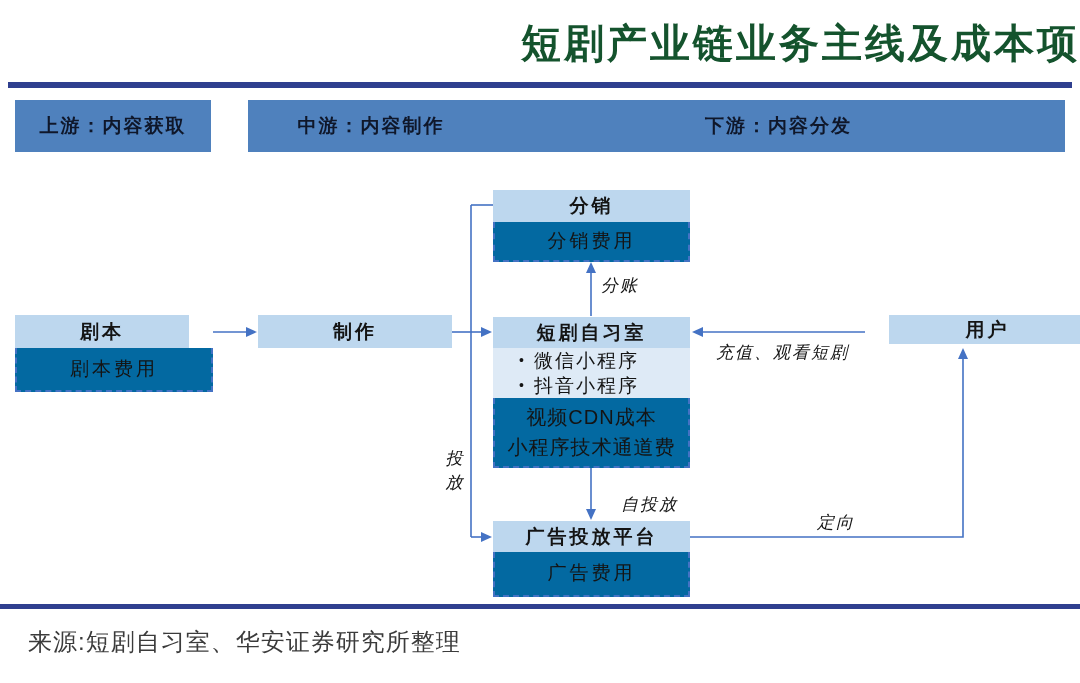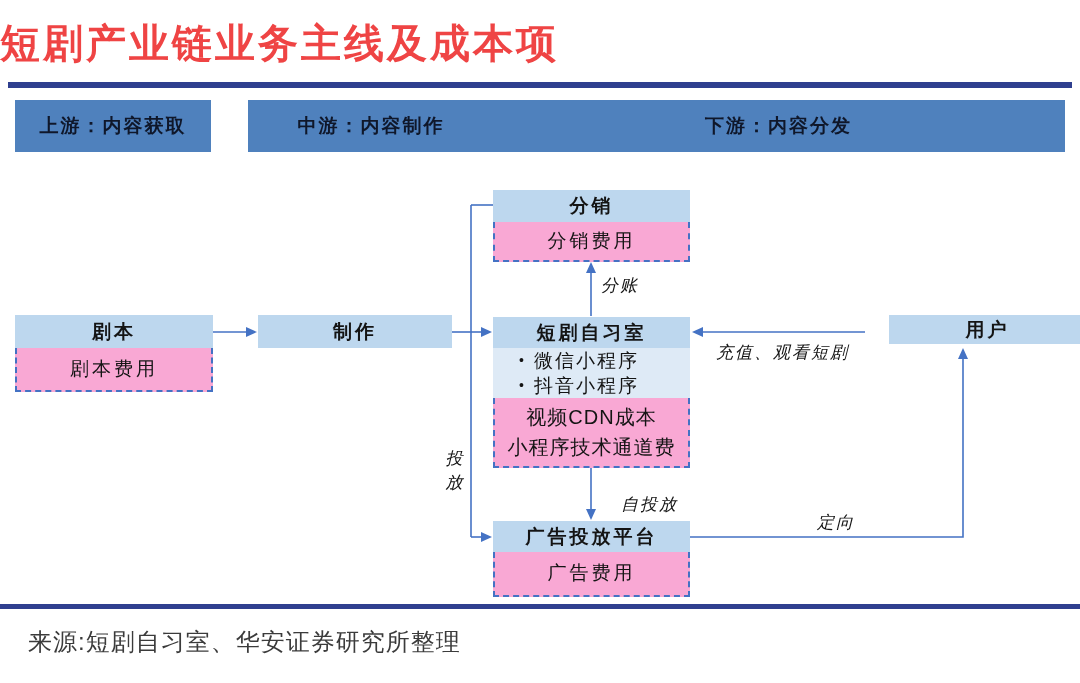--- a/index.html
+++ b/index.html
@@ -8,25 +8,25 @@
     position: relative;
     width: 1080px;
     height: 683px;
     background: #ffffff;
     font-family: "Liberation Sans", "DejaVu Sans", sans-serif;
     overflow: hidden;
   }
   .title {
     position: absolute;
     left: 0; top: 16px; width: 100%;
-    text-align: left;
+    text-align: right;
     font-size: 40px;
     font-weight: bold;
     letter-spacing: 3px;
-    color: #ef4444;
+    color: #14532d;
   }
   .title-rule {
     position: absolute;
     left: 8px; top: 82px;
     width: 1064px; height: 6px;
     background: #2F3F8F;
   }
   .stage-box {
     position: absolute;
     height: 52px;
@@ -49,21 +49,21 @@
     color: #141414;
     font-size: 19px;
     font-weight: bold;
     letter-spacing: 3px;
     display: flex;
     align-items: center;
     justify-content: center;
   }
   .cost-box {
     position: absolute;
-    background: #f9a8d4;
+    background: #0369a1;
     border: 2px dashed #4472C4;
     border-top: none;
     color: #141414;
     font-size: 19px;
     letter-spacing: 3px;
     display: flex;
     flex-direction: column;
     align-items: center;
     justify-content: center;
     line-height: 1.5;
@@ -157,21 +157,21 @@
       <polygon points="257,332 246,327 246,337"></polygon>
       <polygon points="492,332 481,327 481,337"></polygon>
       <polygon points="492,537 481,532 481,542"></polygon>
       <polygon points="591,262 586,273 596,273"></polygon>
       <polygon points="591,520 586,509 596,509"></polygon>
       <polygon points="692,332 703,327 703,337"></polygon>
       <polygon points="963,348 958,359 968,359"></polygon>
     </g>
   </svg>
 
-  <div class="node-head" style="left:15px; top:315px; width:198px; height:33px;">剧本</div>
+  <div class="node-head" style="left:15px; top:315px; width:174px; height:33px;">剧本</div>
   <div class="cost-box" style="left:15px; top:348px; width:198px; height:44px;">剧本费用</div>
 
   <div class="node-head" style="left:258px; top:315px; width:194px; height:33px;">制作</div>
 
   <div class="node-head" style="left:493px; top:190px; width:197px; height:32px;">分销</div>
   <div class="cost-box" style="left:493px; top:222px; width:197px; height:40px;">分销费用</div>
 
   <div class="node-head" style="left:493px; top:317px; width:197px; height:31px;">短剧自习室</div>
   <div class="bullets">
     <div class="row">

